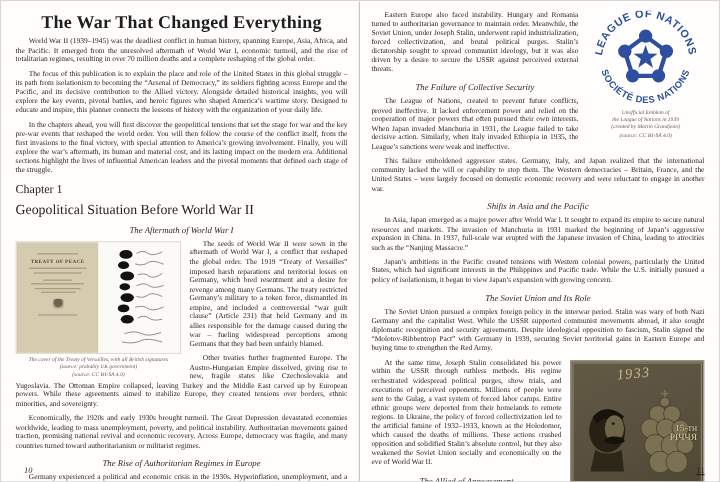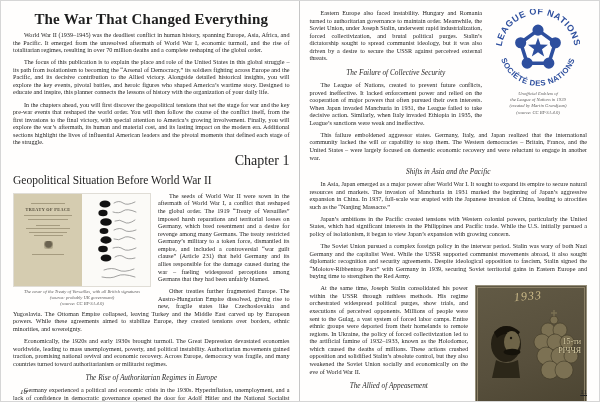--- a/index.html
+++ b/index.html
@@ -7,21 +7,21 @@
     position:relative; width:600px; height:402px; background:#ffffff;
     font-family:"Liberation Serif", serif; color:#1e1e1e;
     display:flex; box-sizing:border-box; border:1px solid #d6d6d6;
     overflow:hidden;
   }
   .page{position:relative; box-sizing:border-box; background:#fffefd;}
   .page.left{width:299px; padding:8px 9px 16px 12px; border-right:1px solid #c6c6c6;}
   .page.right{width:300px; padding:8px 12px 16px 10px;}
 
   h1.book-title{font-size:15px; font-weight:bold; text-align:center; margin:2px 0 3px 0; letter-spacing:.2px;}
-  .chapter-label{font-size:14px; text-align:right; margin:7px 0 5px 0;}
+  .chapter-label{font-size:10px; text-align:left; margin:7px 0 5px 0;}
   .chapter-title{font-size:11.5px; text-align:left; margin:0 0 6px 0;}
   .sub{font-size:7.3px; font-style:italic; font-weight:normal; text-align:center; margin:6px 0 4px 0; color:#2a2a2a;}
 
   p.body{font-size:6.2px; line-height:1.22; text-align:justify; margin:0 0 4.5px 0; text-indent:11px;}
 
   figure{margin:0;}
   figcaption, .cap{font-size:4.6px; font-style:italic; text-align:center; color:#5c5c5c; line-height:1.35; margin-top:2px;}
 
   
   .fig-treaty{float:left; width:138px; margin:1px 7px 2px 0;}
@@ -58,20 +58,21 @@
   <div class="page left">
     <h1 class="book-title">The War That Changed Everything</h1>
 
     <p class="body">World War II (1939–1945) was the deadliest conflict in human history, spanning Europe, Asia, Africa, and the Pacific. It emerged from the unresolved aftermath of World War I, economic turmoil, and the rise of totalitarian regimes, resulting in over 70 million deaths and a complete reshaping of the global order.</p>
     <p class="body">The focus of this publication is to explain the place and role of the United States in this global struggle – its path from isolationism to becoming the “Arsenal of Democracy,” its soldiers fighting across Europe and the Pacific, and its decisive contribution to the Allied victory. Alongside detailed historical insights, you will explore the key events, pivotal battles, and heroic figures who shaped America’s wartime story. Designed to educate and inspire, this planner connects the lessons of history with the organization of your daily life.</p>
     <p class="body">In the chapters ahead, you will first discover the geopolitical tensions that set the stage for war and the key pre-war events that reshaped the world order. You will then follow the course of the conflict itself, from the first invasions to the final victory, with special attention to America’s growing involvement. Finally, you will explore the war’s aftermath, its human and material cost, and its lasting impact on the modern era. Additional sections highlight the lives of influential American leaders and the pivotal moments that defined each stage of the struggle.</p>
 
     <div class="chapter-label">Chapter 1</div>
     <div class="chapter-title">Geopolitical Situation Before World War II</div>
 
+    <div class="sub">The Aftermath of World War I</div>
 
     <figure class="fig-treaty">
       <div class="treaty-img">
         <div class="treaty-cover">
           <div class="tl" style="width:60%"></div>
           <div class="cover-title">TREATY OF PEACE</div>
           <div class="tl" style="width:82%"></div>
           <div class="tl" style="width:70%"></div>
           <div class="tl" style="width:40%; margin-top:5px;"></div>
           <div class="tl" style="width:76%"></div>
@@ -159,20 +160,21 @@
     <p class="body">Eastern Europe also faced instability. Hungary and Romania turned to authoritarian governance to maintain order. Meanwhile, the Soviet Union, under Joseph Stalin, underwent rapid industrialization, forced collectivization, and brutal political purges. Stalin’s dictatorship sought to spread communist ideology, but it was also driven by a desire to secure the USSR against perceived external threats.</p>
 
     <div class="sub">The Failure of Collective Security</div>
     <p class="body">The League of Nations, created to prevent future conflicts, proved ineffective. It lacked enforcement power and relied on the cooperation of major powers that often pursued their own interests. When Japan invaded Manchuria in 1931, the League failed to take decisive action. Similarly, when Italy invaded Ethiopia in 1935, the League’s sanctions were weak and ineffective.</p>
     <p class="body">This failure emboldened aggressor states. Germany, Italy, and Japan realized that the international community lacked the will or capability to stop them. The Western democracies – Britain, France, and the United States – were largely focused on domestic economic recovery and were reluctant to engage in another war.</p>
 
     <div class="sub">Shifts in Asia and the Pacific</div>
     <p class="body">In Asia, Japan emerged as a major power after World War I. It sought to expand its empire to secure natural resources and markets. The invasion of Manchuria in 1931 marked the beginning of Japan’s aggressive expansion in China. In 1937, full-scale war erupted with the Japanese invasion of China, leading to atrocities such as the “Nanjing Massacre.”</p>
     <p class="body">Japan’s ambitions in the Pacific created tensions with Western colonial powers, particularly the United States, which had significant interests in the Philippines and Pacific trade. While the U.S. initially pursued a policy of isolationism, it began to view Japan’s expansion with growing concern.</p>
 
+    <div class="sub">The Soviet Union and Its Role</div>
     <p class="body">The Soviet Union pursued a complex foreign policy in the interwar period. Stalin was wary of both Nazi Germany and the capitalist West. While the USSR supported communist movements abroad, it also sought diplomatic recognition and security agreements. Despite ideological opposition to fascism, Stalin signed the “Molotov-Ribbentrop Pact” with Germany in 1939, securing Soviet territorial gains in Eastern Europe and buying time to strengthen the Red Army.</p>
 
     <figure class="fig-poster">
       <div class="poster">
         <svg class="art" width="110" height="134" viewBox="0 0 110 134">
           <rect x="1.5" y="1.5" width="107" height="131" fill="none" stroke="#8d8268" stroke-width="1"></rect>
           <g>
             <ellipse cx="30" cy="58" rx="15" ry="18" fill="#262115"></ellipse>
             <path d="M 18 46 Q 30 34 44 46 L 40 52 Q 30 44 21 52 Z" fill="#17130b"></path>
             <ellipse cx="36" cy="56" rx="8" ry="11" fill="#6e6448"></ellipse>

